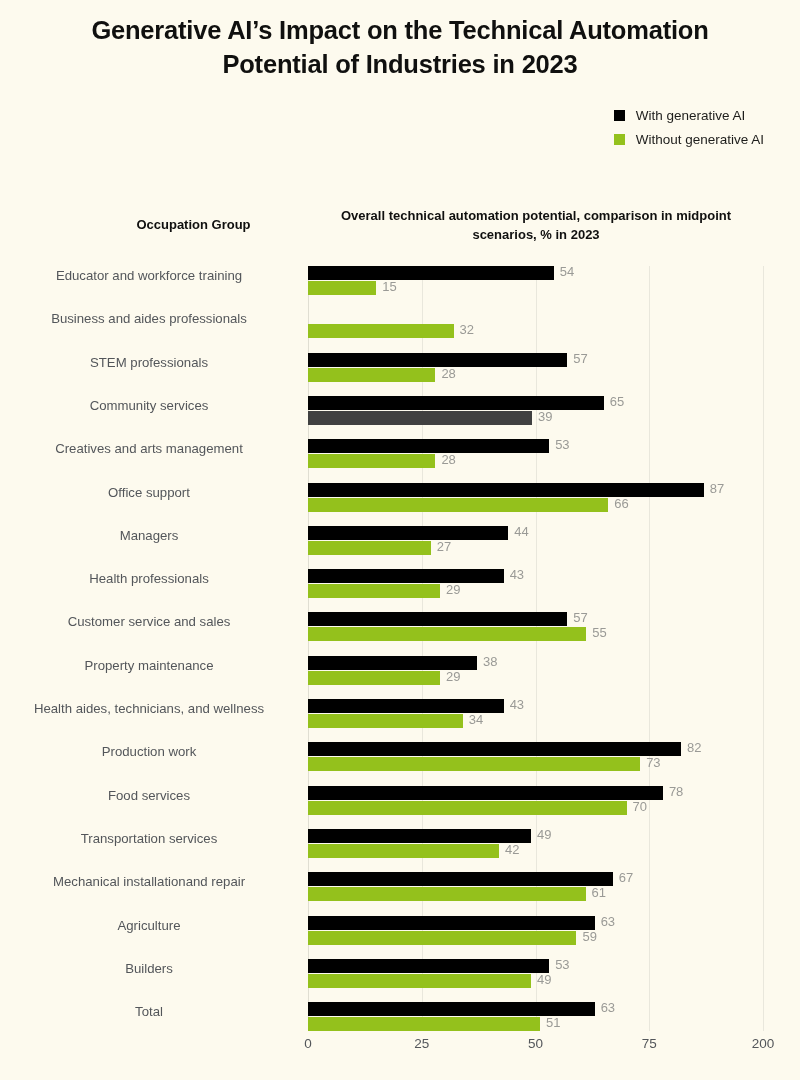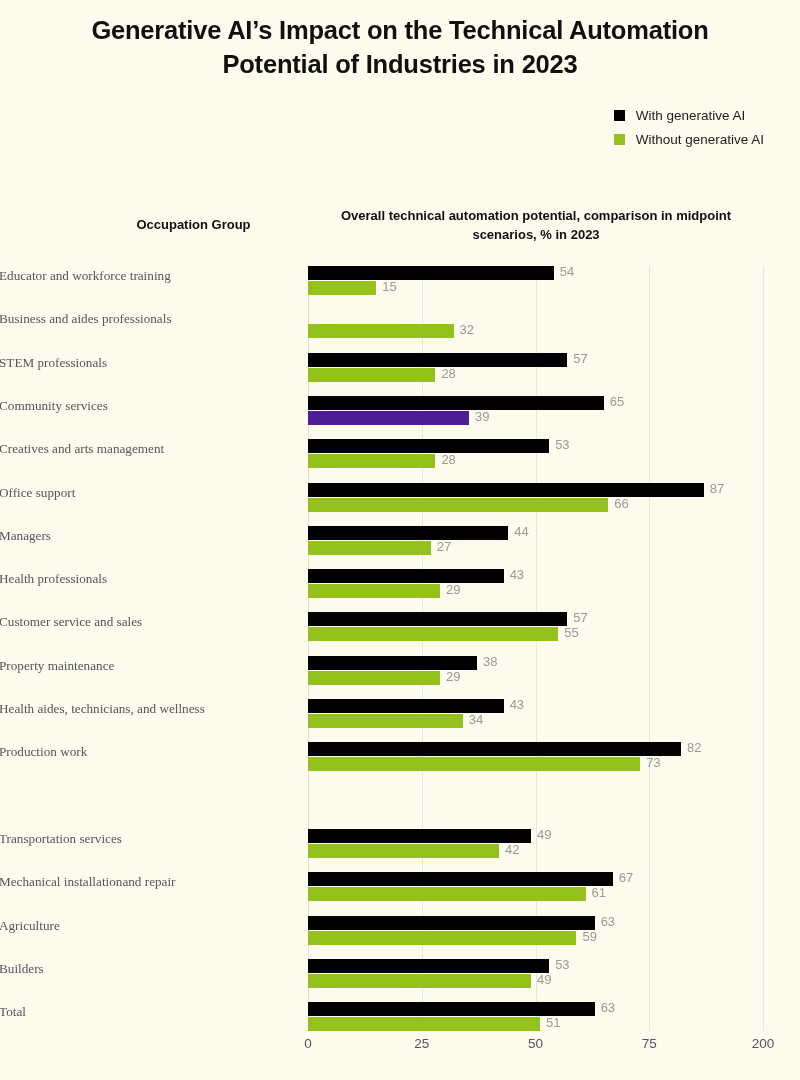--- a/index.html
+++ b/index.html
@@ -122,25 +122,24 @@
     left: 0;
     width: 100%;
     height: 30px;
   }
   .cat-label {
     position: absolute;
     right: 100%;
     margin-right: 9px;
     top: 2px;
     width: 300px;
-    text-align: left;
+    text-align: center;
     font-size: 13.2px;
     color: #53565a;
     white-space: nowrap;
-    font-family: Liberation Serif, serif;
   }
   .bar {
     position: absolute;
     left: 0;
     height: 14px;
   }
   .bar.dark  { top: 0px;  background: #000000; }
   .bar.light { top: 15px; background: #94c11c; }
   .bar-value {
     position: absolute;
@@ -220,21 +219,21 @@
           </div>
           <div class="bar light" style="width: 127.4px; background: rgb(148, 193, 28);">
             <span class="bar-value">28</span>
           </div>
         </div>
         <div class="row" style="top: 129.9px;">
           <div class="cat-label">Community services</div>
           <div class="bar dark" style="width: 295.75px; background: rgb(0, 0, 0);">
             <span class="bar-value">65</span>
           </div>
-          <div class="bar light" style="width: 161px; background: #4c1d95;">
+          <div class="bar light" style="width: 208px; background: #404040; padding-left: 16px;">
             <span class="bar-value">39</span>
           </div>
         </div>
         <div class="row" style="top: 173.2px;">
           <div class="cat-label">Creatives and arts management</div>
           <div class="bar dark" style="width: 241.15px; background: rgb(0, 0, 0);">
             <span class="bar-value">53</span>
           </div>
           <div class="bar light" style="width: 127.4px; background: rgb(148, 193, 28);">
             <span class="bar-value">28</span>
@@ -265,21 +264,21 @@
           </div>
           <div class="bar light" style="width: 131.95px; background: rgb(148, 193, 28);">
             <span class="bar-value">29</span>
           </div>
         </div>
         <div class="row" style="top: 346.4px;">
           <div class="cat-label">Customer service and sales</div>
           <div class="bar dark" style="width: 259.35px; background: rgb(0, 0, 0);">
             <span class="bar-value">57</span>
           </div>
-          <div class="bar light" style="width: 250.25px; background: rgb(148, 193, 28);">
+          <div class="bar light" style="width: 250.25px; background: rgb(148, 193, 28); padding-left: 28px;">
             <span class="bar-value">55</span>
           </div>
         </div>
         <div class="row" style="top: 389.7px;">
           <div class="cat-label">Property maintenance</div>
           <div class="bar dark" style="width: 169px; background: #000000;">
             <span class="bar-value">38</span>
           </div>
           <div class="bar light" style="width: 131.95px; background: rgb(148, 193, 28);">
             <span class="bar-value">29</span>
@@ -294,20 +293,29 @@
             <span class="bar-value">34</span>
           </div>
         </div>
         <div class="row" style="top: 476.3px;">
           <div class="cat-label">Production work</div>
           <div class="bar dark" style="width: 373.1px; background: rgb(0, 0, 0);">
             <span class="bar-value">82</span>
           </div>
           <div class="bar light" style="width: 332.15px; background: rgb(148, 193, 28);">
             <span class="bar-value">73</span>
+          </div>
+        </div>
+        <div class="row" style="top: 519.6px;">
+          <div class="cat-label">Food services</div>
+          <div class="bar dark" style="width: 354.9px; background: rgb(0, 0, 0);">
+            <span class="bar-value">78</span>
+          </div>
+          <div class="bar light" style="width: 318.5px; background: rgb(148, 193, 28);">
+            <span class="bar-value">70</span>
           </div>
         </div>
         <div class="row" style="top: 562.9px;">
           <div class="cat-label">Transportation services</div>
           <div class="bar dark" style="width: 222.95px; background: rgb(0, 0, 0);">
             <span class="bar-value">49</span>
           </div>
           <div class="bar light" style="width: 191.1px; background: rgb(148, 193, 28);">
             <span class="bar-value">42</span>
           </div>

